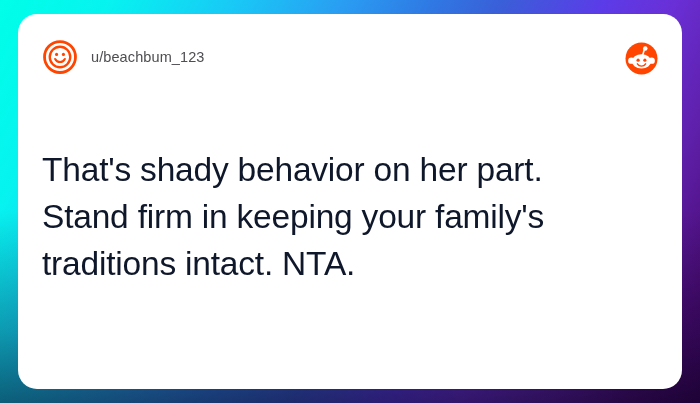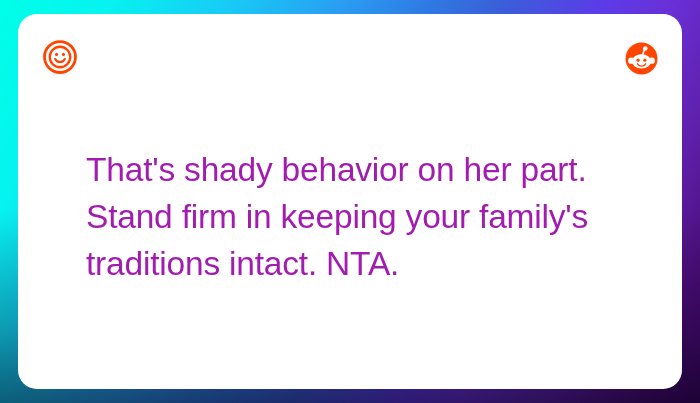--- a/index.html
+++ b/index.html
@@ -101,26 +101,25 @@
   }
 
   
   .comment-body {
     position: absolute;
     left: 24px;
     right: 40px;
     top: 132px;
     font-size: 33.5px;
     line-height: 47px;
-    color: #a21caf;
+    color: #0f172a;
     letter-spacing: -0.2px;
     font-family: "Liberation Sans", sans-serif;
     white-space: pre-line;
     word-break: normal;
-    margin-left: 44px;
   }
 </style>
 </head>
 <body>
 
 <div id="backdrop">
 
   <div id="card">
 
     <div class="card-header">
@@ -130,20 +129,21 @@
         <span class="avatar">
           <svg viewBox="0 0 40 40" width="36" height="36" aria-hidden="true">
             <circle cx="20" cy="20" r="17.2" fill="none" stroke="#FF4500" stroke-width="3.1"></circle>
             <circle cx="20" cy="20" r="11.4" fill="none" stroke="#FF4500" stroke-width="2.6"></circle>
             <circle cx="16.2" cy="17.1" r="1.72" fill="#FF4500"></circle>
             <circle cx="23.8" cy="17.1" r="1.72" fill="#FF4500"></circle>
             <path d="M14.6 22.2 A6.0 6.0 0 0 0 25.4 22.2" fill="none" stroke="#FF4500" stroke-width="2.25" stroke-linecap="round"></path>
           </svg>
         </span>
 
+        <span class="author-name">u/beachbum_123</span>
       </div>
 
       <span class="brand-logo">
         <svg viewBox="0 0 40 40" width="33" height="33" aria-hidden="true">
           <circle cx="20" cy="20" r="19.4" fill="#FF4500"></circle>
 
           <path d="M21.6 15.4 L23.4 9.0" fill="none" stroke="#FFFFFF" stroke-width="1.9" stroke-linecap="round"></path>
           <circle cx="24.6" cy="8.0" r="2.7" fill="#FFFFFF"></circle>
 
           <ellipse cx="20" cy="23.4" rx="11.6" ry="8.7" fill="#FFFFFF"></ellipse>

